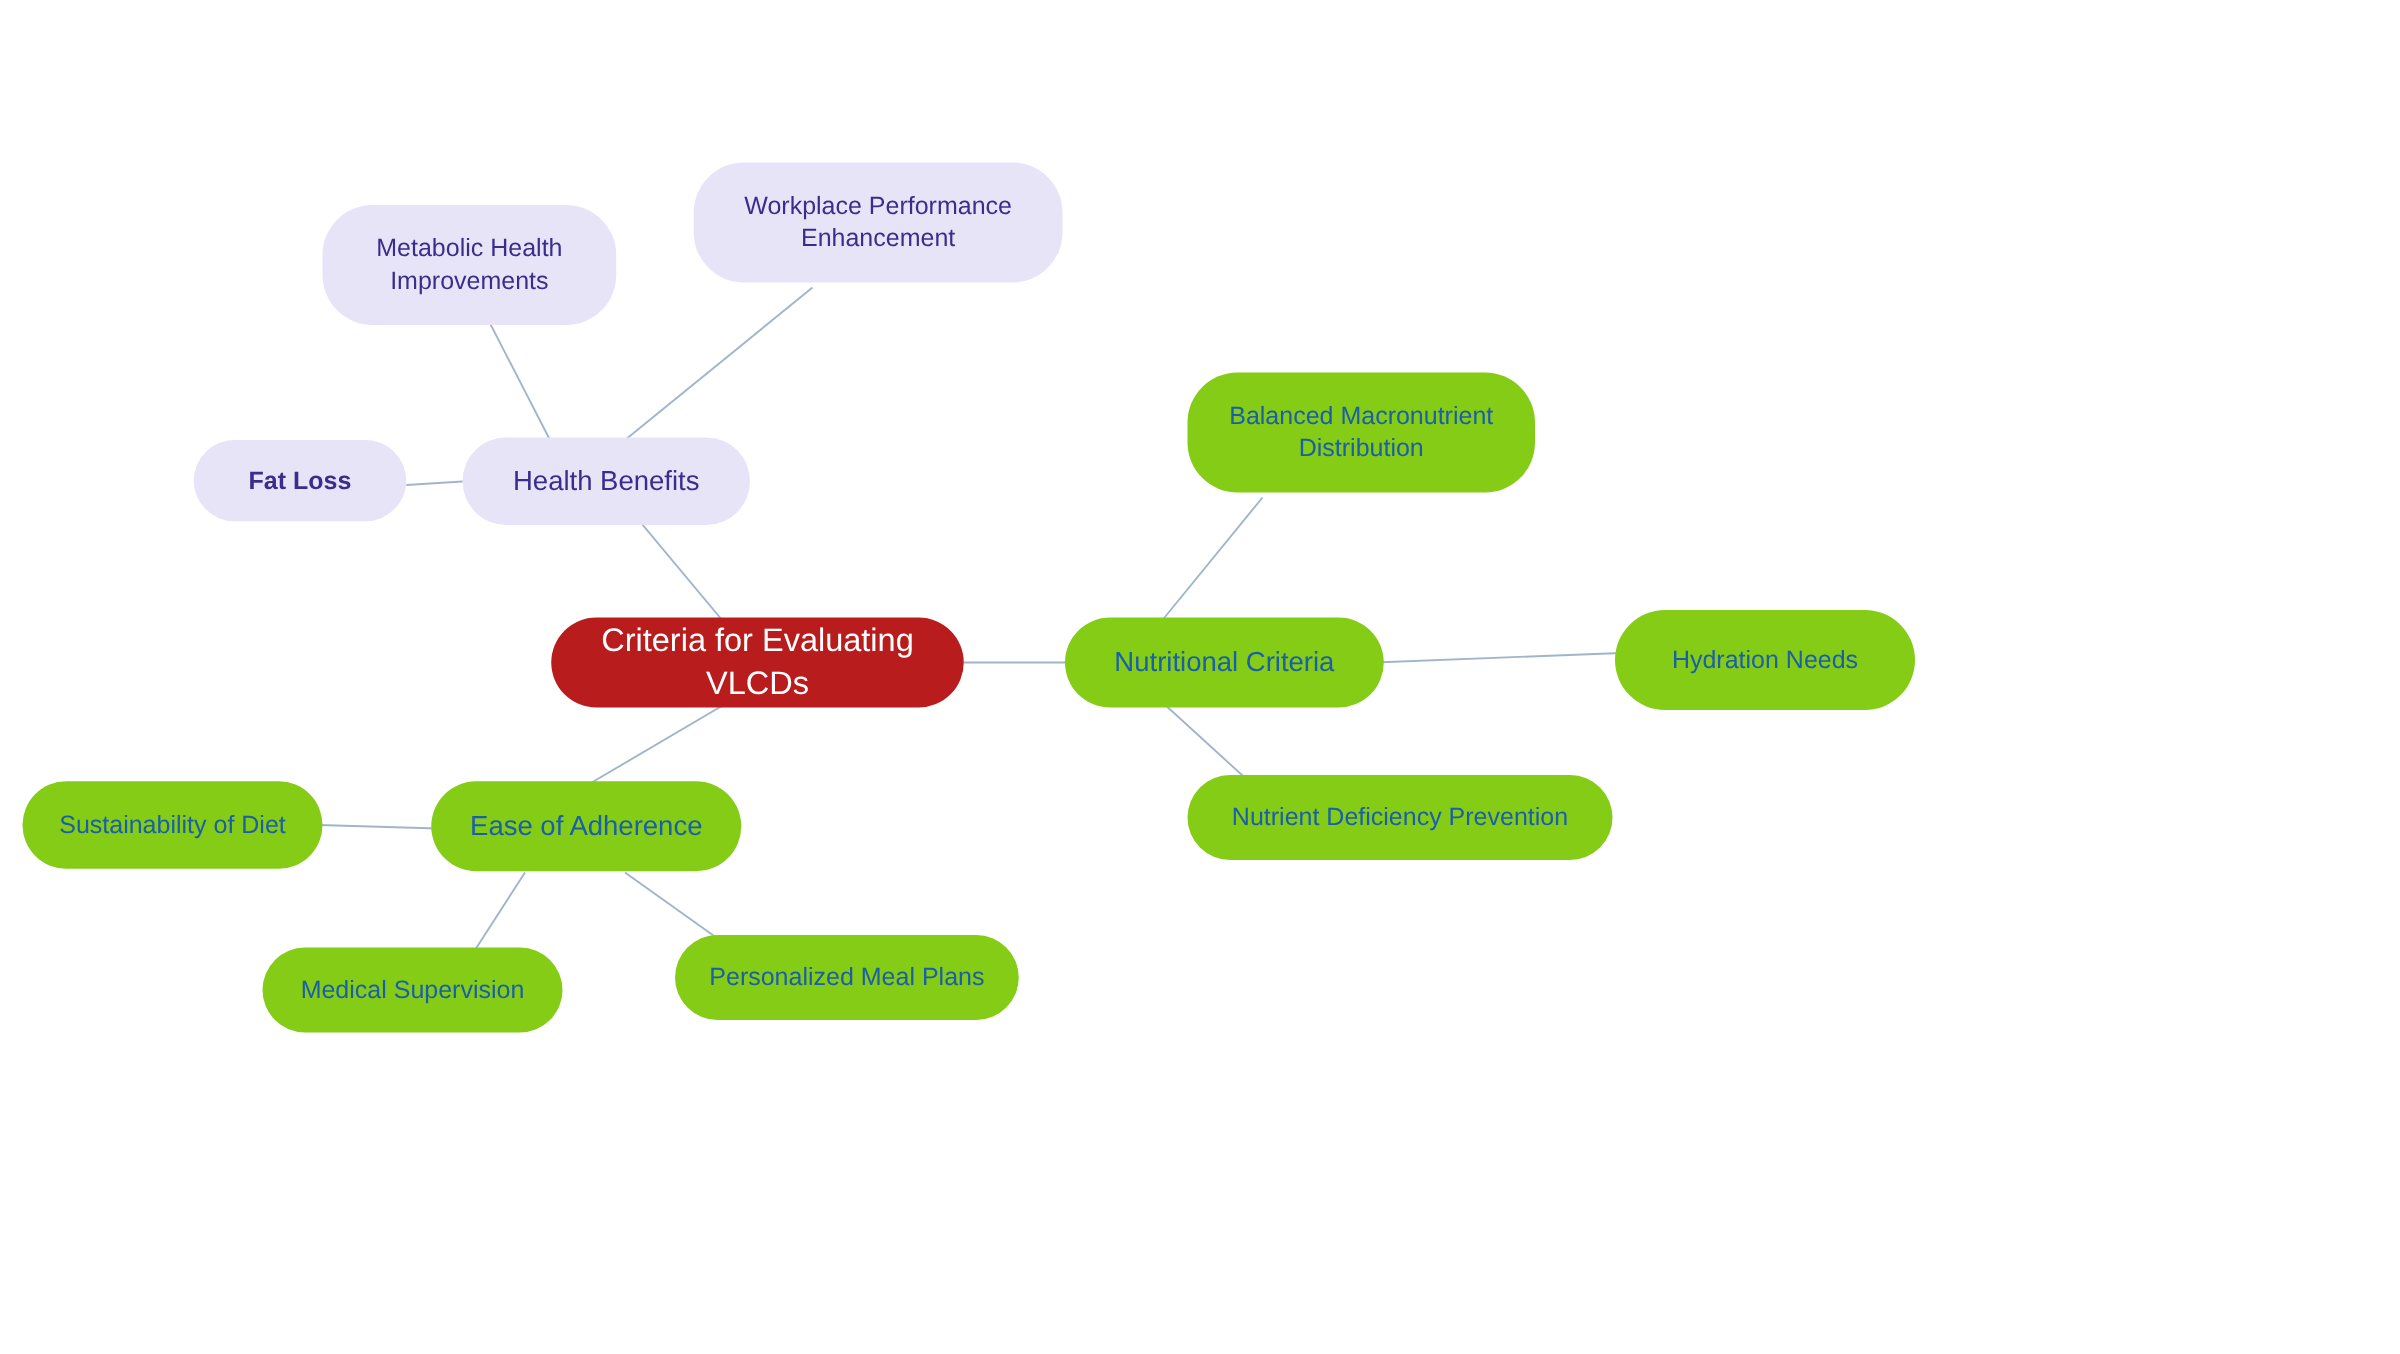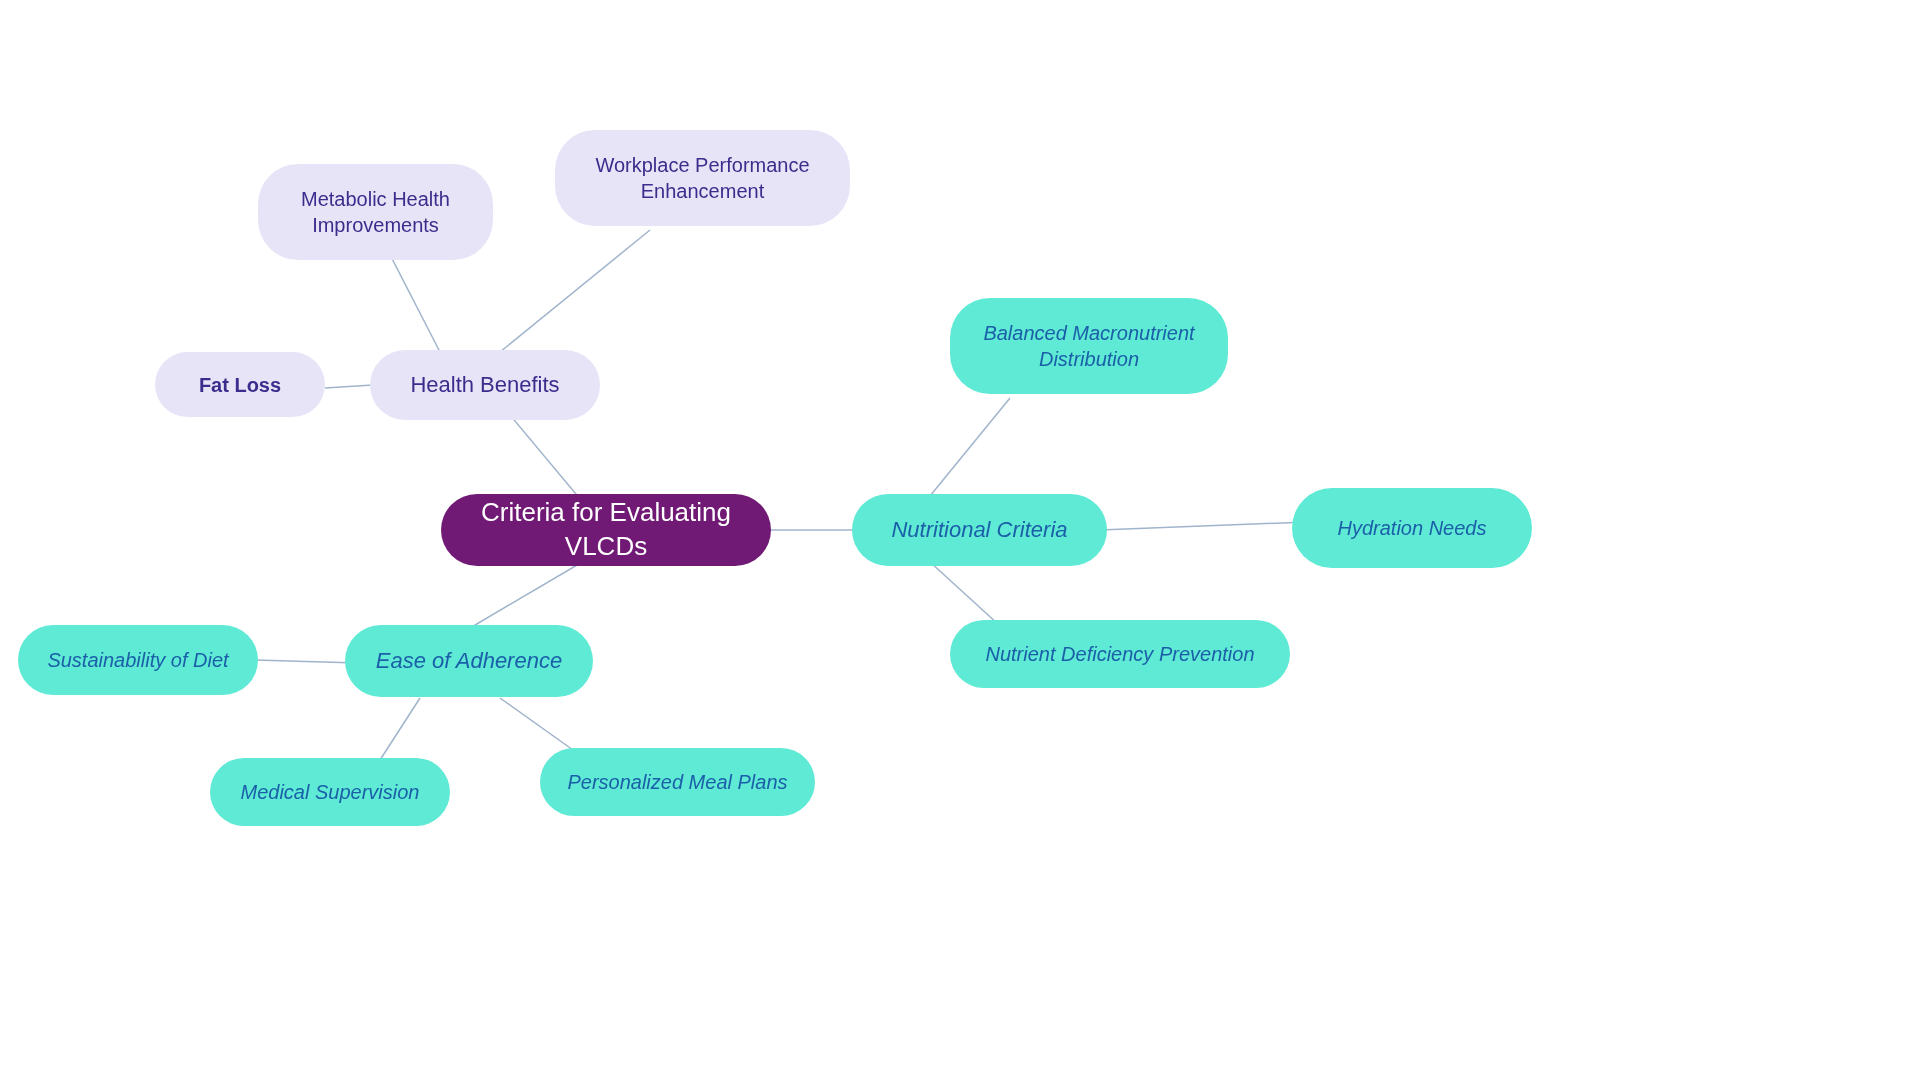--- a/index.html
+++ b/index.html
@@ -24,38 +24,37 @@
       border-radius: 40px;
       display: flex;
       align-items: center;
       justify-content: center;
       text-align: center;
       z-index: 1;
       padding: 16px 24px;
       line-height: 1.3;
     }
     .node-center {
-      background: #701a75;
+      background: #b91c1c;
       color: #ffffff;
       font-size: 26px;
       font-weight: 500;
       width: 330px;
       height: 72px;
       border-radius: 36px;
     }
     .node-purple {
       background: #e8e4f8;
       color: #3a2d8c;
       border: none;
     }
     .node-blue {
-      background: #5eead4;
+      background: #84cc16;
       color: #1a5fa8;
       border: none;
-      font-style: italic;
     }
     .node-lg {
       font-size: 22px;
       font-weight: 400;
     }
     .node-md {
       font-size: 20px;
       font-weight: 400;
     }
   </style>

